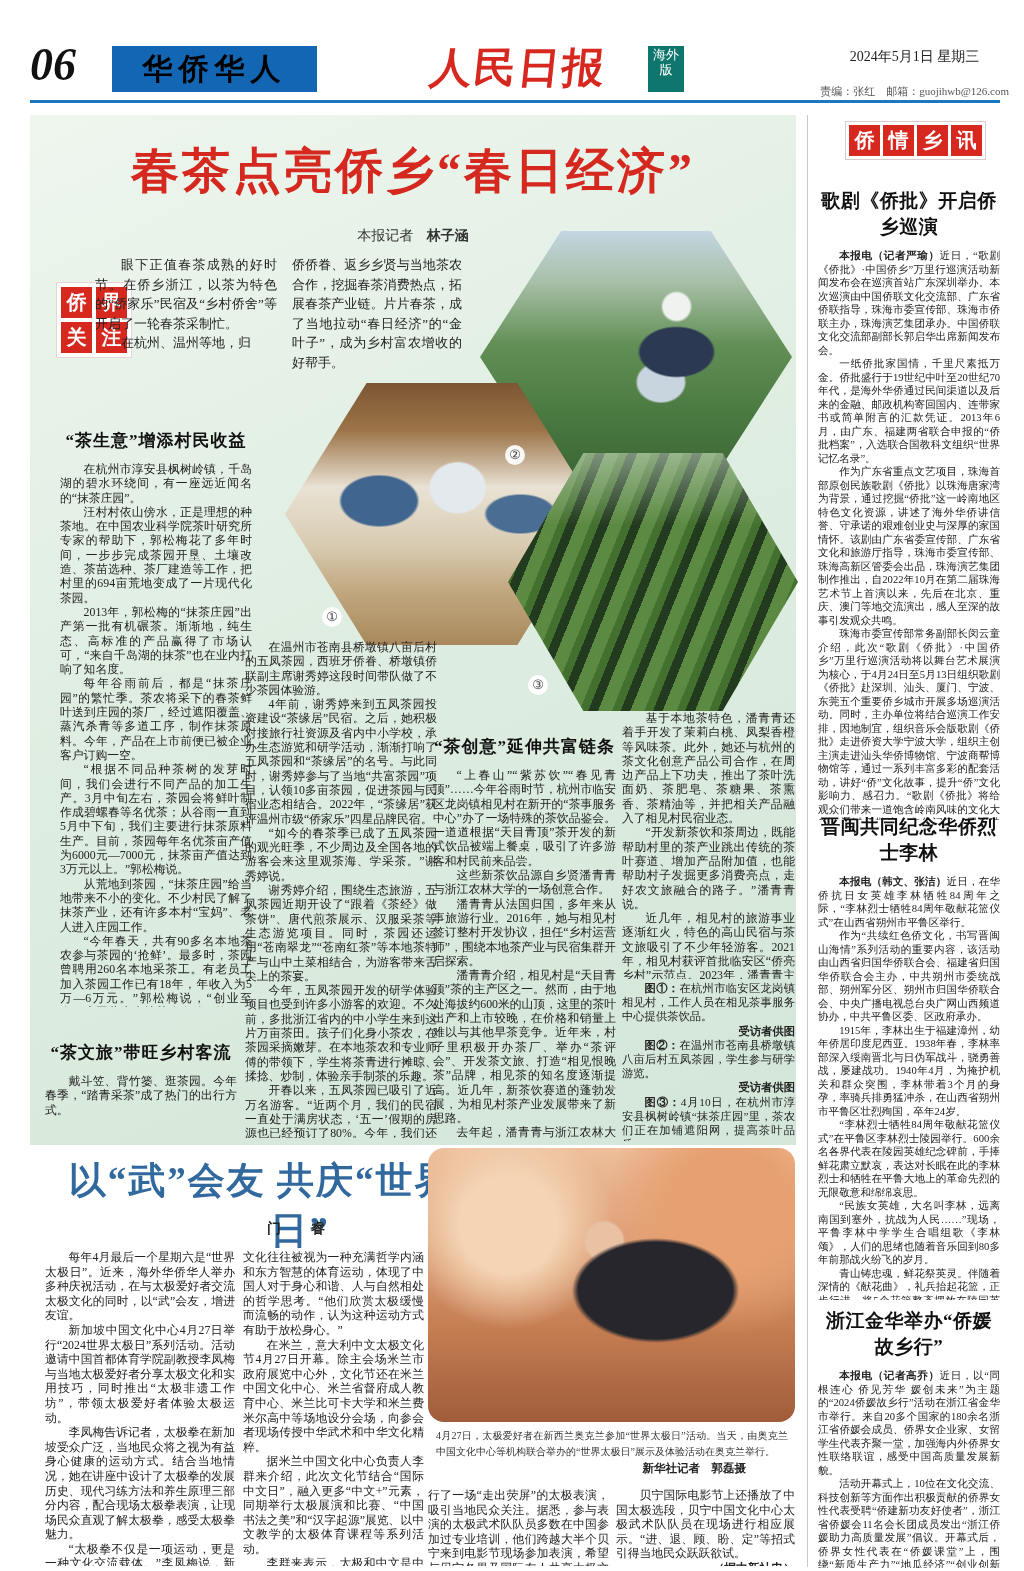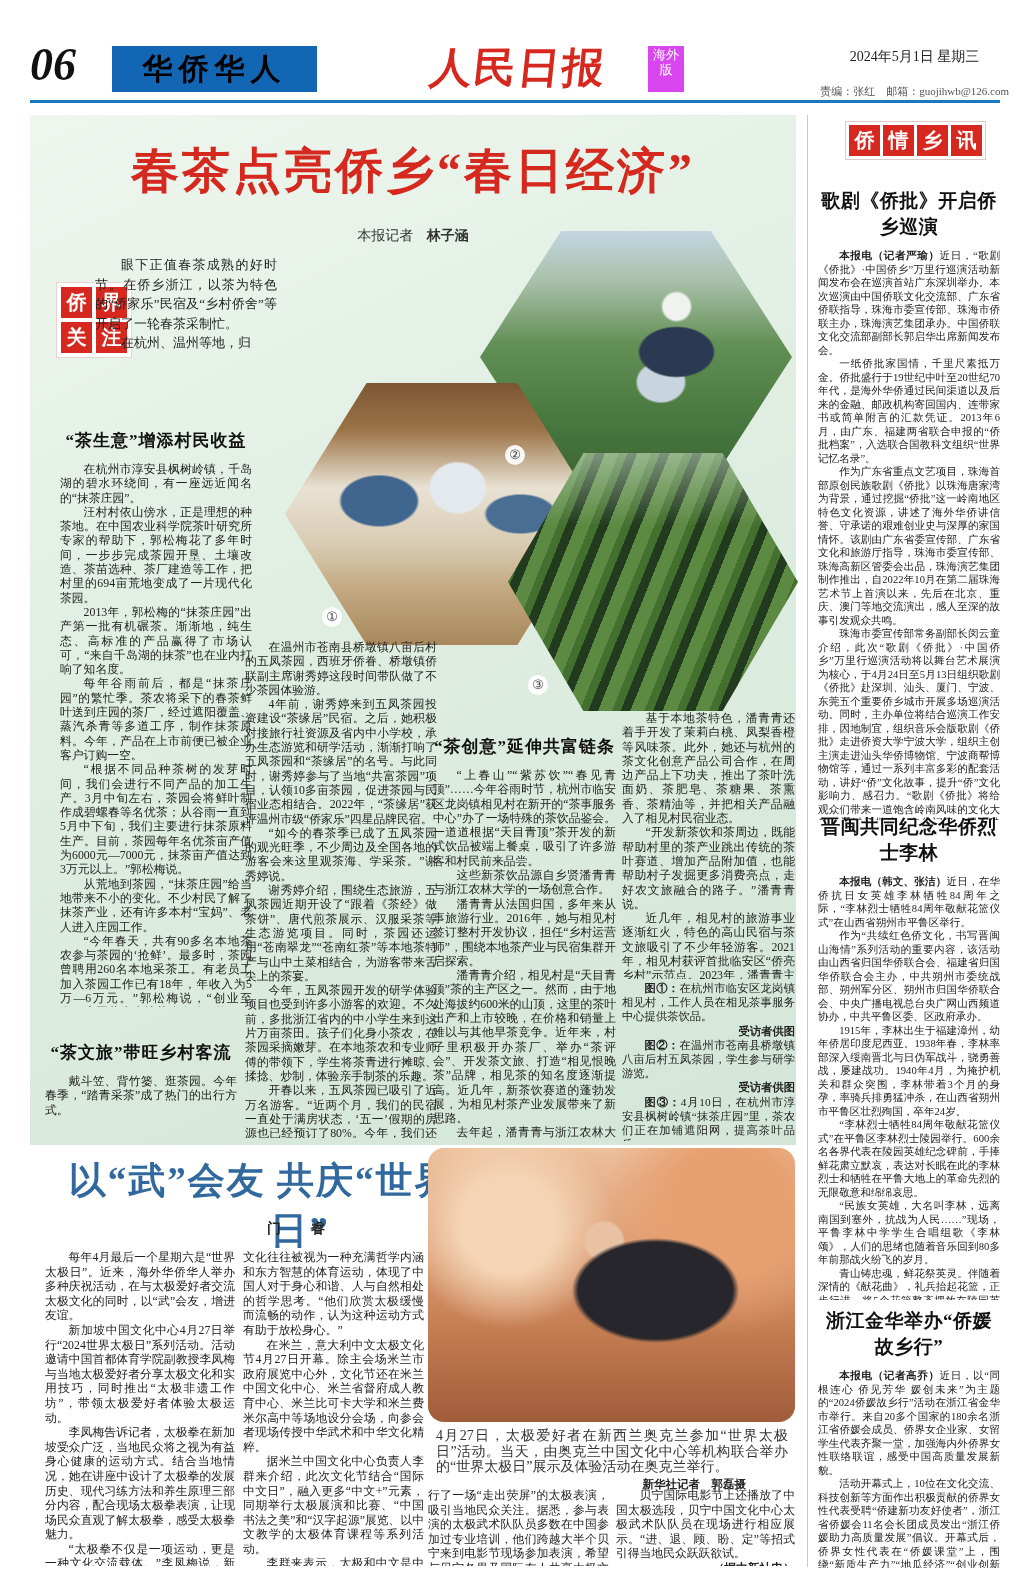--- a/index.html
+++ b/index.html
@@ -10,21 +10,21 @@
 
   
   .pagenum { left:30px; top:38px; font-size:46px; font-weight:bold; font-style:italic;
              font-family:"Liberation Serif",serif; color:#111; }
   .section-box { left:112px; top:46px; width:205px; height:46px; background:#1266b3;
                  color:#000000; font-family:"Liberation Sans",sans-serif; font-weight:bold;
                  font-size:30px; line-height:46px; text-align:center; letter-spacing:6px; }
   .masthead-wrap { left:430px; top:40px; width:220px; height:58px; }
   .masthead { font-size:42px; font-weight:bold; color:#d6281e; letter-spacing:2px;
               transform:skewX(-6deg); display:inline-block; line-height:56px; }
-  .edition-box { left:648px; top:46px; width:36px; height:46px; background:#d946ef; color:#fff;
+  .edition-box { left:648px; top:46px; width:36px; height:46px; background:#0f766e; color:#fff;
                  font-size:13px; line-height:15px; text-align:center; padding-top:1px;
                  font-family:"Liberation Sans",sans-serif; word-break:break-all; }
   .dateline { right:15px; top:48px; text-align:center; }
   .dateline .d1 { font-size:14px; color:#222; }
   .dateline .d2 { font-size:11px; color:#555; margin-top:18px; }
   .header-rule { left:30px; top:100px; width:970px; height:3px; background:#1b78c0; }
 
   
   .main-panel { left:30px; top:115px; width:766px; height:1030px;
                 background:linear-gradient(155deg,#eef6ee 0%,#e0eee2 45%,#d3e6d8 100%); }
@@ -101,21 +101,21 @@
   .b-byline { left:40px; top:1220px; width:520px; text-align:center; font-size:14px;
               font-weight:bold; letter-spacing:8px; color:#222; }
   .b-photo { left:428px; top:1148px; width:367px; height:274px; border-radius:16px;
     background:
       radial-gradient(ellipse at 62% 52%, #26262c 0 24%, rgba(0,0,0,0) 26%),
       radial-gradient(circle at 48% 34%, #e9c2a4 0 7%, rgba(0,0,0,0) 8%),
       radial-gradient(circle at 22% 28%, #f4d4b4 0 14%, rgba(0,0,0,0) 30%),
       radial-gradient(circle at 82% 22%, #e7a071 0 16%, rgba(0,0,0,0) 34%),
       linear-gradient(180deg,#edbf9b 0%,#dd9f77 35%,#c67e53 65%,#a05c3a 100%); }
   .b-caption { left:436px; top:1428px; width:352px; }
-  .b-caption p.tcap { font-size:14px; line-height:15.5px; text-align:justify; color:#333; }
+  .b-caption p.tcap { font-size:10px; line-height:15.5px; text-align:justify; color:#333; }
   .b-caption p.tcredit { font-size:11.5px; font-weight:bold; text-align:right;
                          padding-right:42px; margin-top:2px; color:#222; }
   .b-col { overflow:hidden; }
   .b-col p.para { font-size:11.8px; line-height:14.6px; text-align:justify; text-indent:2em; color:#212121; }
   .b-col p.end-note { text-align:right; text-indent:0; font-weight:bold; }
   .b-col1 { left:45px;  top:1250px; width:190px; height:316px; }
   .b-col2 { left:243px; top:1250px; width:181px; height:316px; }
   .b-col3 { left:428px; top:1488px; width:181px; height:78px; }
   .b-col4 { left:616px; top:1488px; width:179px; height:78px; }
 </style>
@@ -145,20 +145,23 @@
       <span class="cell">侨</span>
       <span class="cell">界</span>
       <span class="cell">关</span>
       <span class="cell">注</span>
     </div>
 
   <div class="abs intro-col intro-1 col">
       <p class="intro" style="font-size: 13px; line-height: 19.5px;">眼下正值春茶成熟的好时节。在侨乡浙江，以茶为特色的“侨家乐”民宿及“乡村侨舍”等开启了一轮春茶采制忙。</p>
       <p class="intro" style="font-size: 13px; line-height: 19.5px;">在杭州、温州等地，归</p>
     </div>
+  <div class="abs intro-col intro-2 col">
+      <p class="intro-run" style="font-size: 13px; line-height: 19.5px; text-indent: 0px;">侨侨眷、返乡乡贤与当地茶农合作，挖掘春茶消费热点，拓展春茶产业链。片片春茶，成了当地拉动“春日经济”的“金叶子”，成为乡村富农增收的好帮手。</p>
+    </div>
 
   <div class="abs hex hex-top"></div>
   <div class="abs hex hex-mid"></div>
   <div class="abs hex hex-bot"></div>
   <div class="abs photo-badge" style="left:475px;top:330px;">②</div>
   <div class="abs photo-badge" style="left:292px;top:492px;">①</div>
   <div class="abs photo-badge" style="left:498px;top:560px;">③</div>
 
   <div class="abs col m-col1a">
       <h3 class="subhead">“茶生意”增添村民收益</h3>

